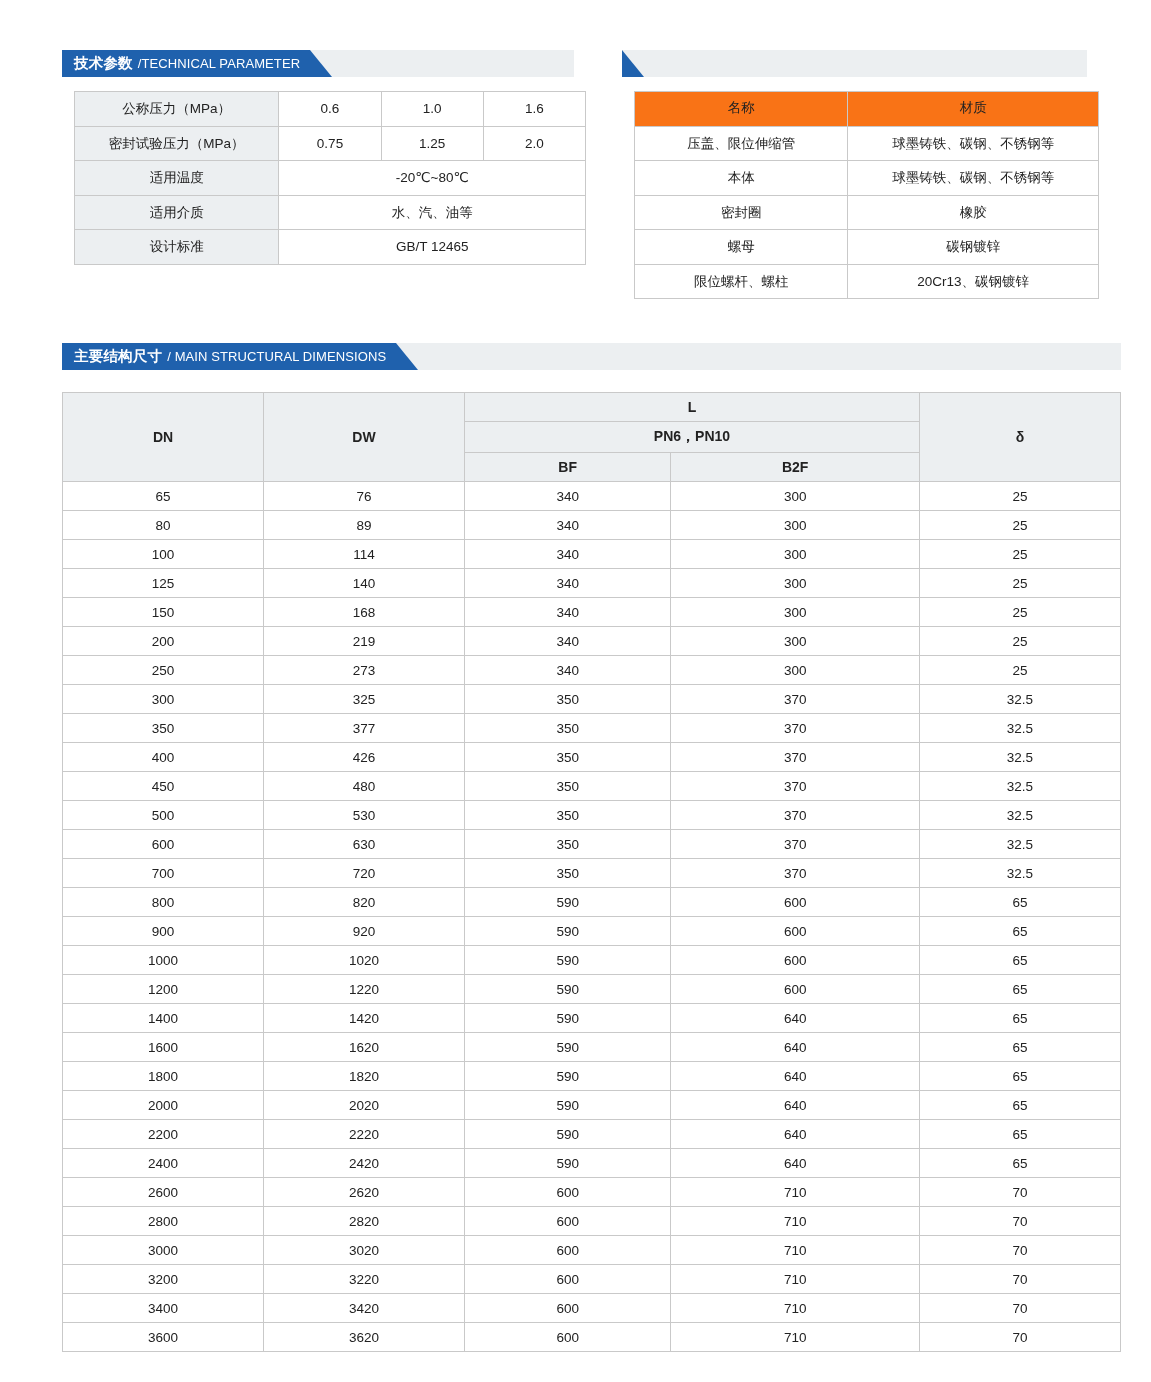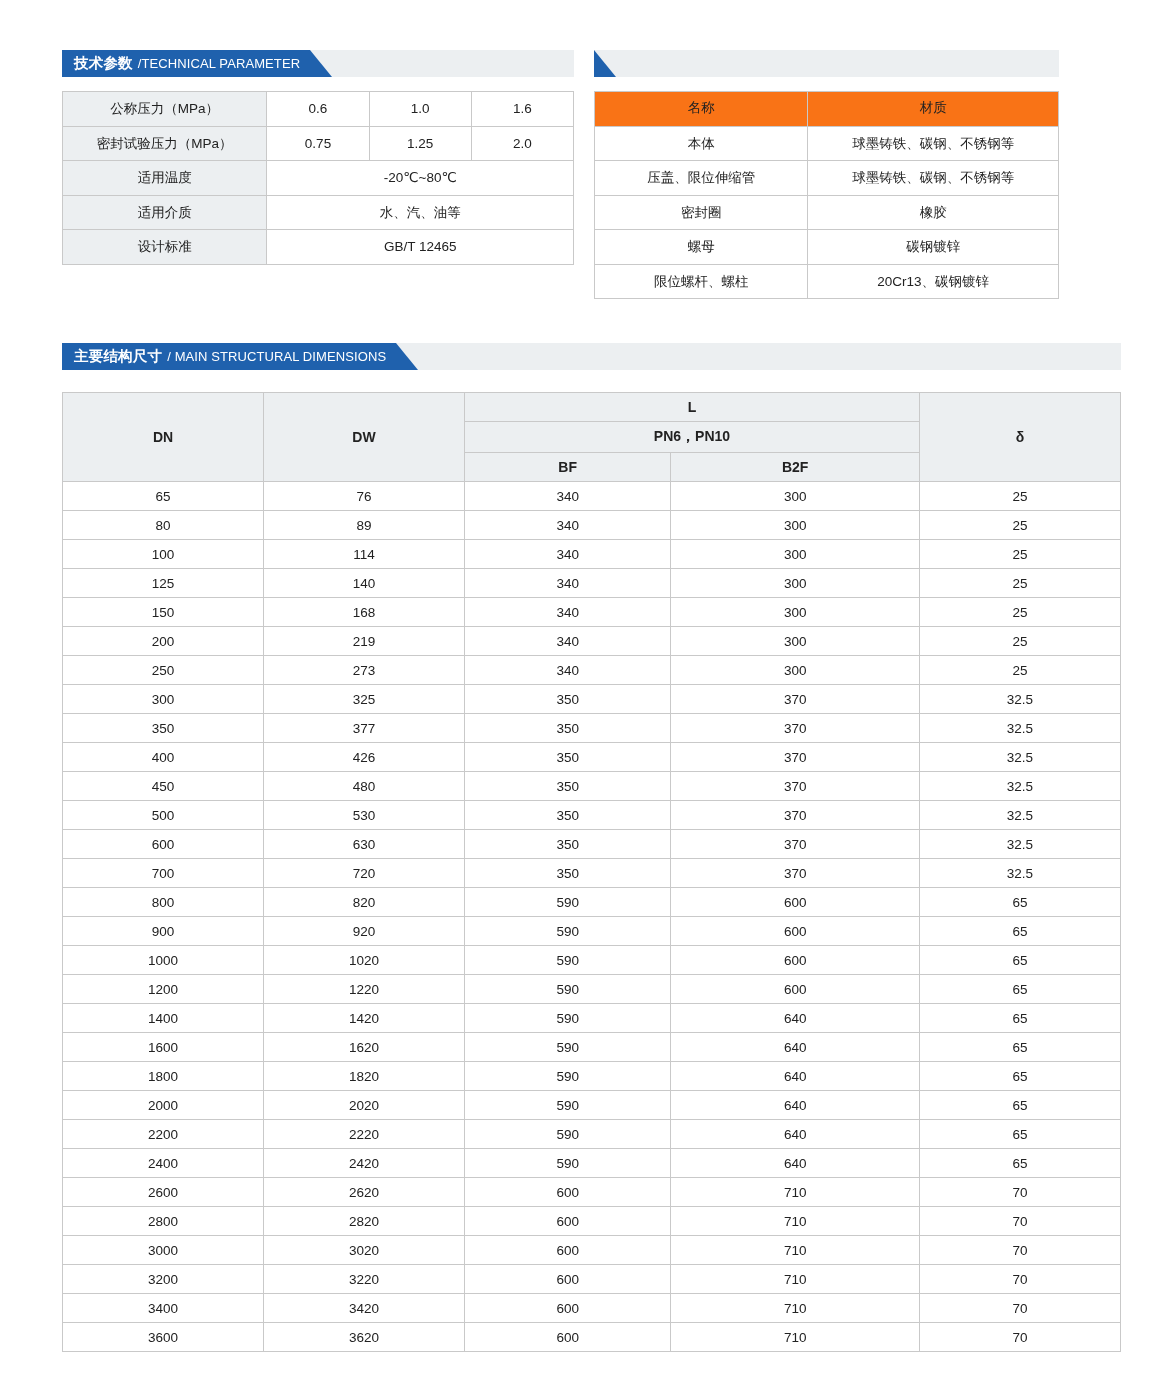--- a/index.html
+++ b/index.html
@@ -62,37 +62,38 @@
   .banner .rest {
     flex: 1;
     background: #eceff1;
   }
 
   
   .top-row {
     display: flex;
     padding: 8px;
     margin-top: 42px;
-    gap: 20px;
+    gap: 48px;
     padding-left: 62px;
     padding-right: 62px;
     box-sizing: border-box;
   }
   .col {
     flex: 1;
     min-width: 0;
   }
   .col.left { max-width: 512px; }
   .col.right { max-width: 465px; }
 
   table.grid {
     border-collapse: collapse;
     width: 100%;
     margin-top: 14px;
     table-layout: fixed;
+    margin-left: 12px;
   }
   table.grid td, table.grid th {
     border: 1px solid #c9c9c9;
     font-size: 13.5px;
     text-align: center;
     padding: 8px 4px;
     font-weight: normal;
     color: #222;
     line-height: 1.3;
   }
@@ -205,25 +206,25 @@
           <col style="width:54%">
         </colgroup>
         <thead>
           <tr>
             <th class="head-cell">名称</th>
             <th class="head-cell">材质</th>
           </tr>
         </thead>
         <tbody>
           <tr>
+            <td>压盖、限位伸缩管</td>
+            <td>球墨铸铁、碳钢、不锈钢等</td>
+          </tr>
+          <tr>
             <td>本体</td>
-            <td>球墨铸铁、碳钢、不锈钢等</td>
-          </tr>
-          <tr>
-            <td>压盖、限位伸缩管</td>
             <td>球墨铸铁、碳钢、不锈钢等</td>
           </tr>
           <tr>
             <td>密封圈</td>
             <td>橡胶</td>
           </tr>
           <tr>
             <td>螺母</td>
             <td>碳钢镀锌</td>
           </tr>

